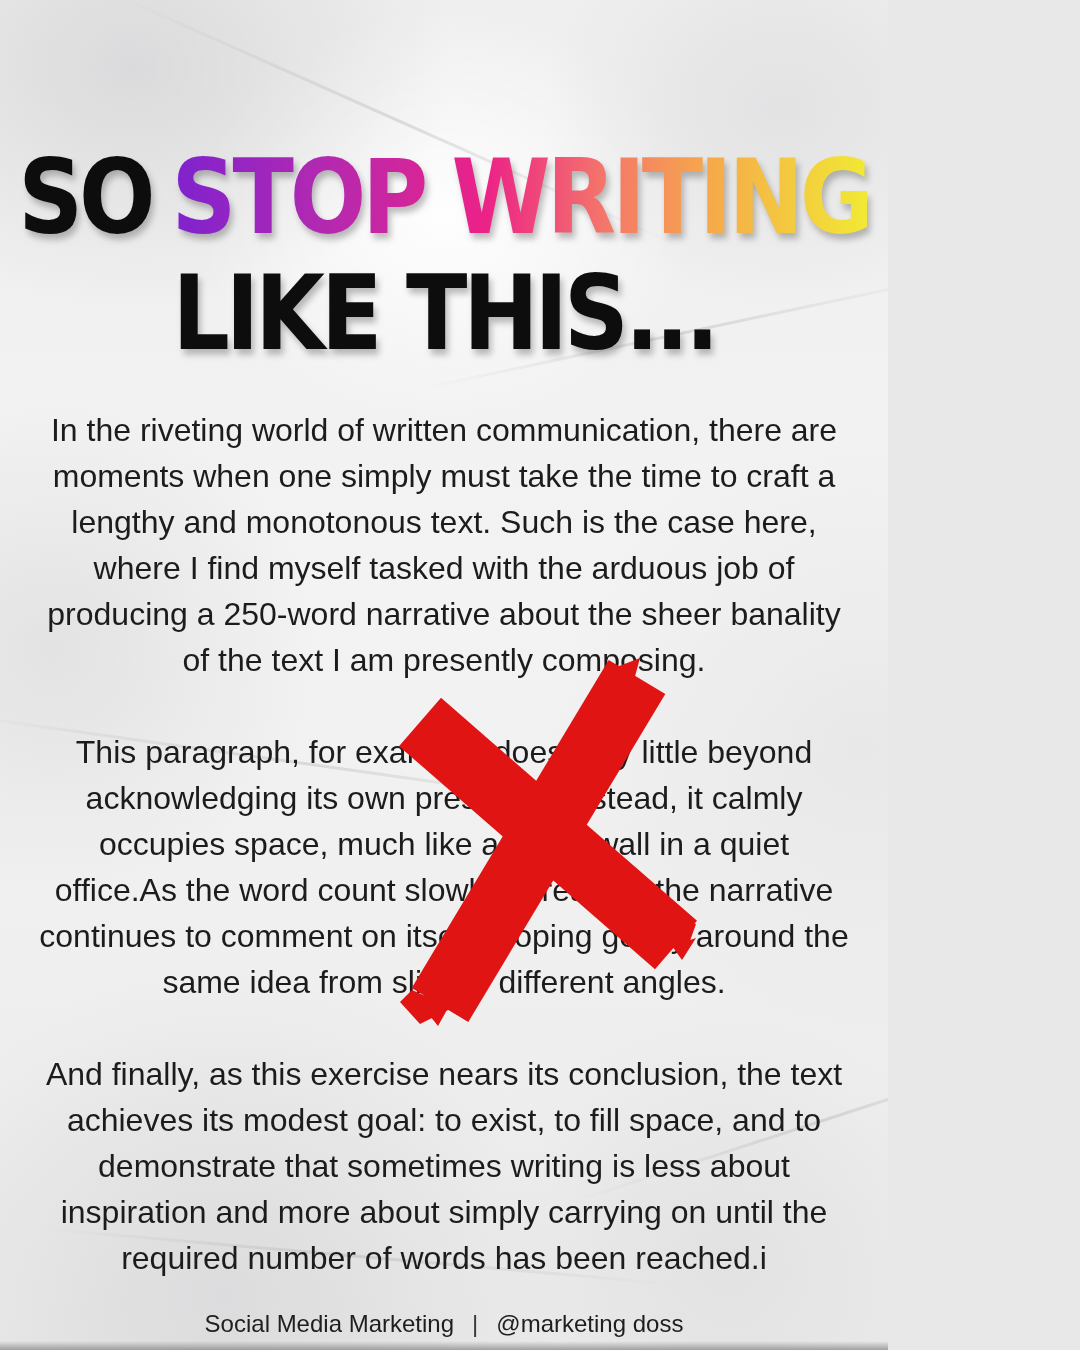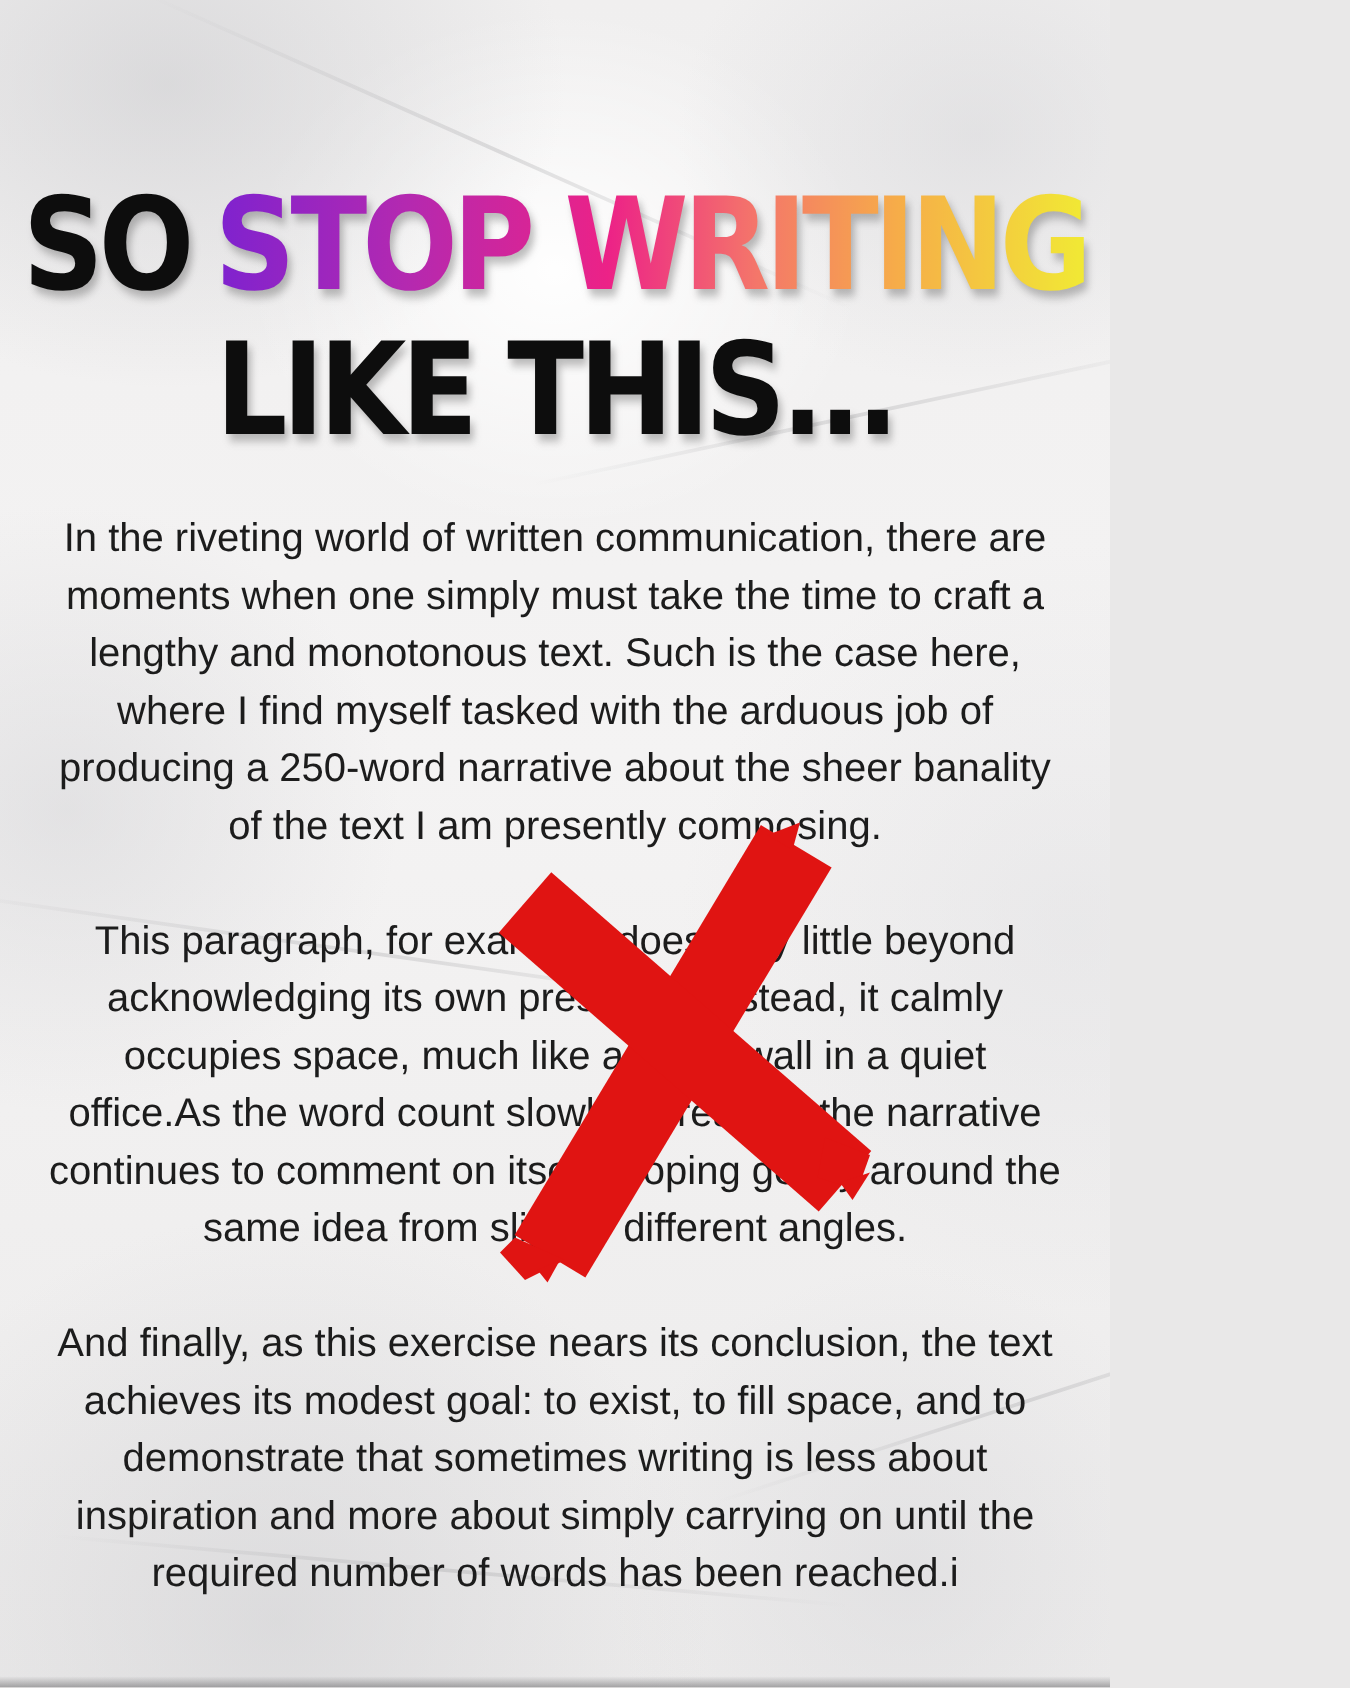--- a/index.html
+++ b/index.html
@@ -139,14 +139,17 @@
   <svg class="x-mark" viewBox="0 0 320 375" xmlns="http://www.w3.org/2000/svg">
     <path d="M259 25 L62 353" fill="none" stroke-width="66" stroke-linecap="butt" stroke="#e01412"></path>
     <path d="M42 70 L298 293" fill="none" stroke-width="64" stroke-linecap="butt" stroke="#e01412"></path>
     <polygon points="34,338 74,356 42,372 22,350" fill="#e01412"></polygon>
     <polygon points="52,364 70,356 60,374" fill="#e01412"></polygon>
     <polygon points="282,258 318,272 308,300 276,290" fill="#e01412"></polygon>
     <polygon points="294,294 318,286 304,308" fill="#e01412"></polygon>
     <polygon points="236,16 262,6 256,28" fill="#e01412"></polygon>
   </svg>
 
+  <footer class="footer">
+    <span>Social Media Marketing</span><span class="sep">|</span><span>@marketing doss</span>
+  </footer>
 
 </div>
 
 </body></html>

